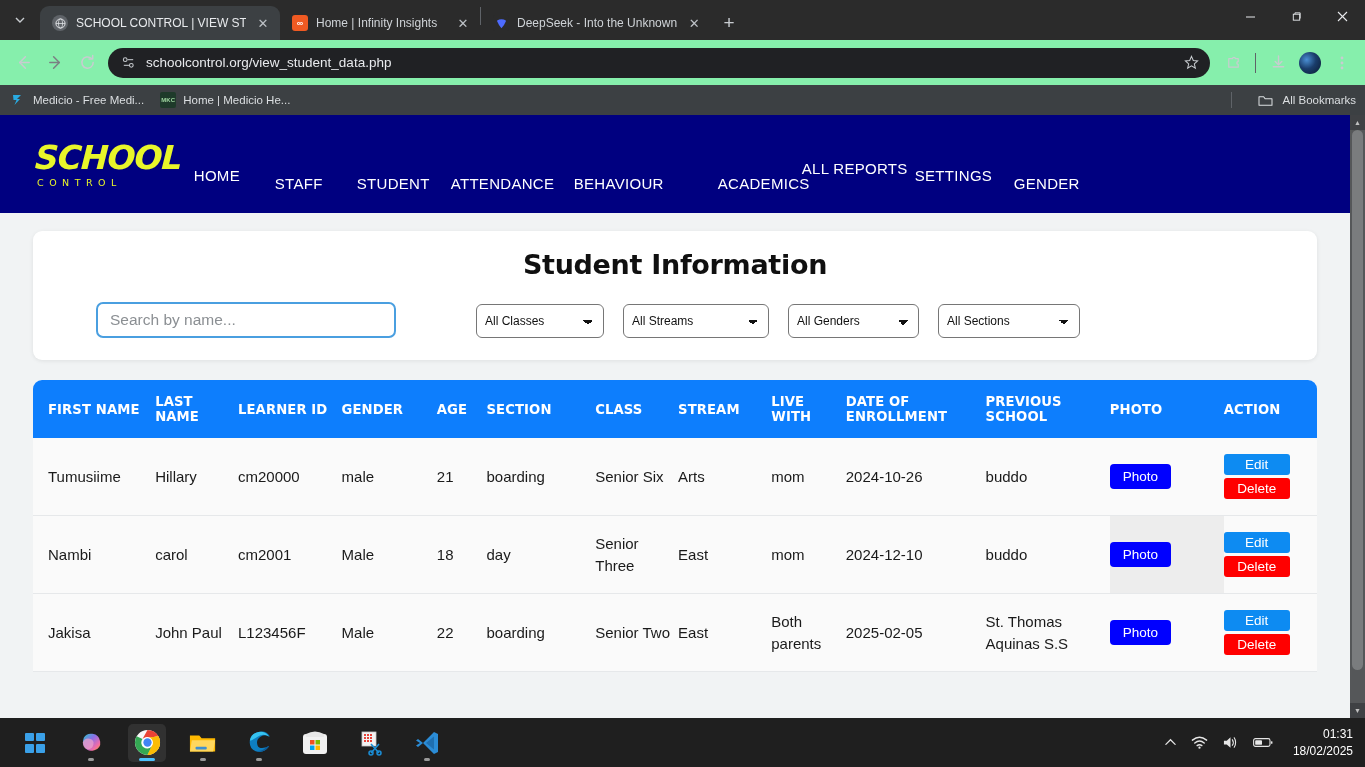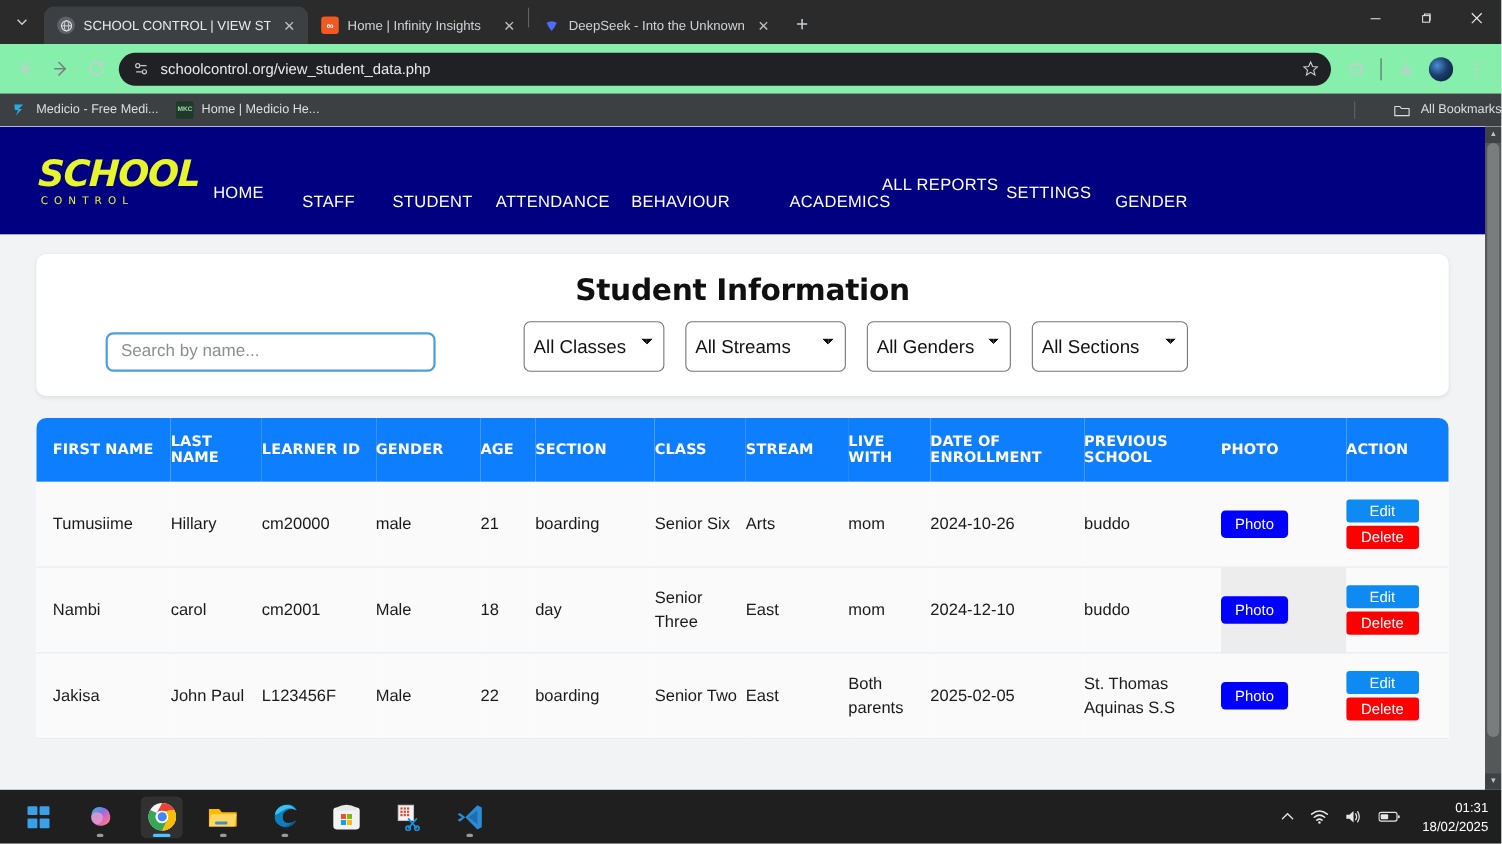--- a/index.html
+++ b/index.html
@@ -140,21 +140,21 @@
   .bm { display: flex; align-items: center; gap: 7px; white-space: nowrap; }
   .bm-ico {
     width: 16px; height: 16px;
     display: flex; align-items: center; justify-content: center;
     font-size: 7px; border-radius: 2px;
     flex: 0 0 16px;
   }
   .bm-medicio { color: #29abe2; font-size: 15px; }
   .bm-green { background: #1e3a2a; color: #9fd6a0; font-size: 6px; font-weight: bold; }
   .all-bookmarks {
-    position: absolute; right: 0;
+    position: absolute; right: 9px;
     display: flex; align-items: center; gap: 9px;
   }
   .bm-vsep { position: absolute; right: 133px; width: 1px; height: 16px; background: #5f6368; }
 
   
   .viewport {
     position: relative;
     height: 603px;
     background: #f1f3f4;
     overflow: hidden;
@@ -276,25 +276,25 @@
   }
   .search-input::placeholder { color: #8b8f93; }
   .filters {
     position: absolute;
     left: 421px;
     display: flex;
     align-items: center;
     gap: 19px;
   }
   .sel {
-    height: 46px;
+    height: 34px;
     border: 1px solid #767676;
     border-radius: 6px;
     background: #fff;
-    font-size: 17px;
+    font-size: 12px;
     font-family: "Liberation Sans", sans-serif;
     color: #111;
     padding: 0 8px;
     appearance: none;
     -webkit-appearance: none;
     background-image:
       linear-gradient(45deg, transparent 50%, #111 50%),
       linear-gradient(135deg, #111 50%, transparent 50%);
     background-position:
       calc(100% - 15px) 15px,

